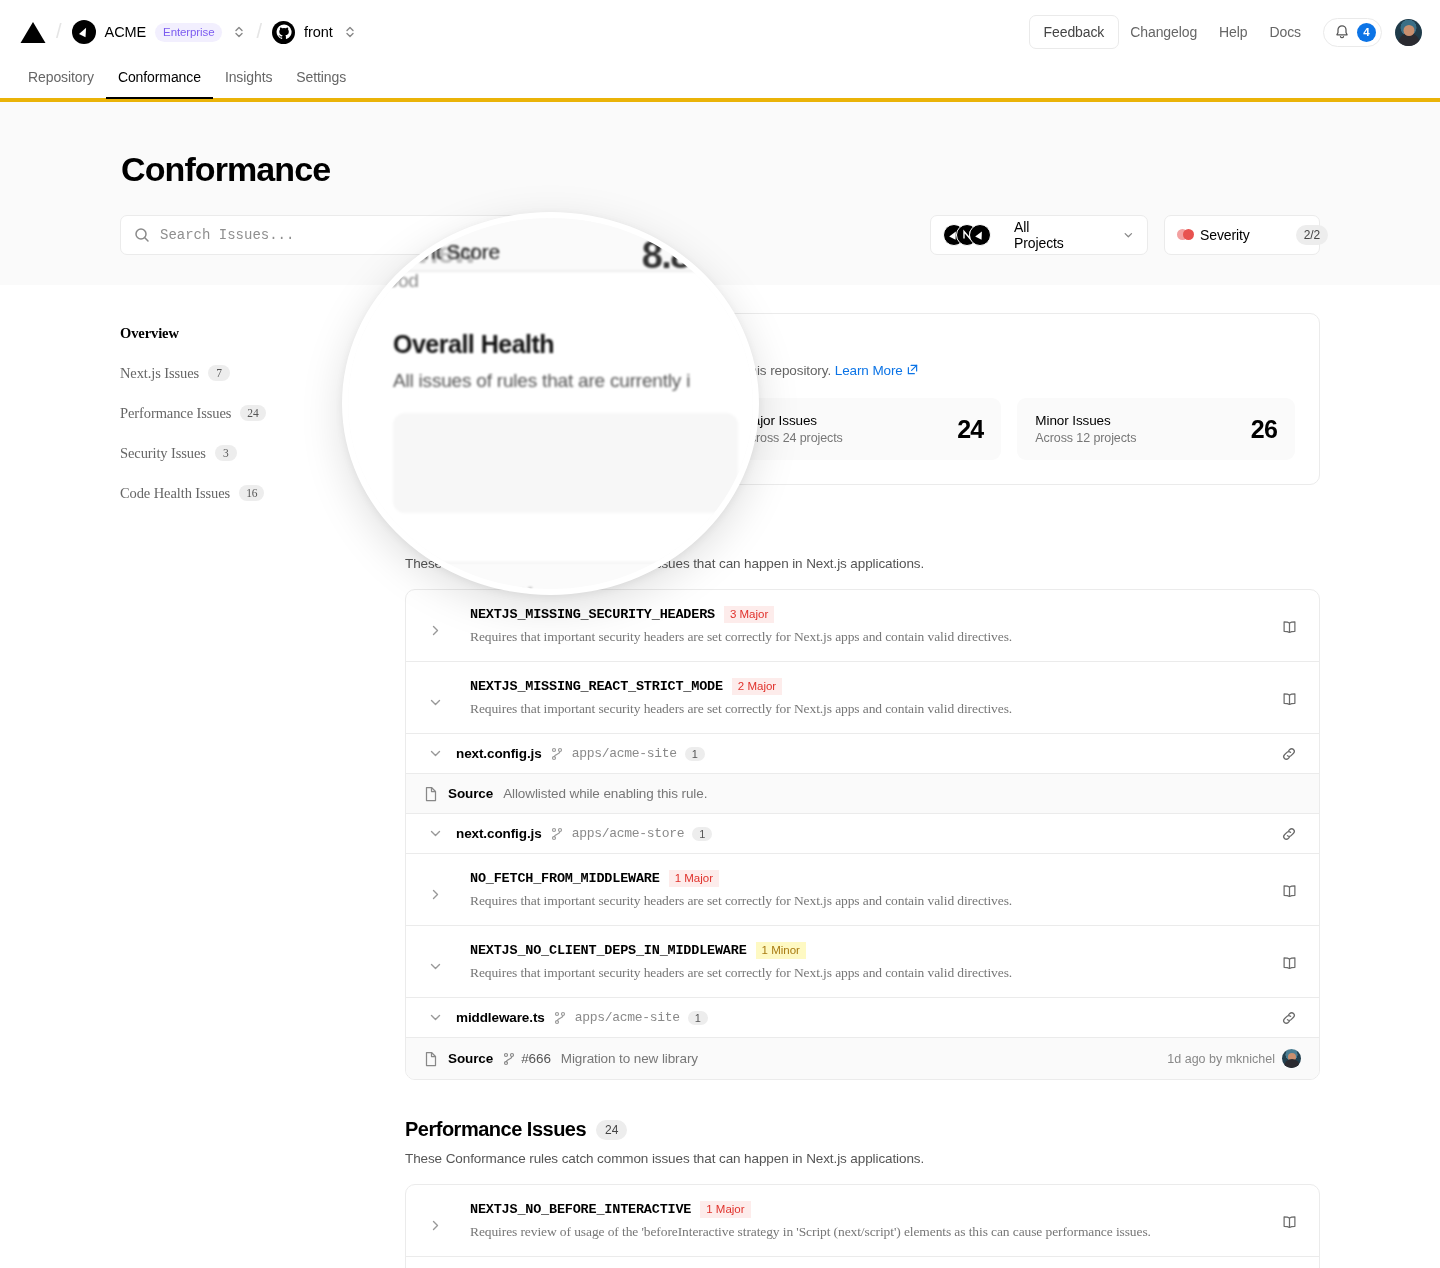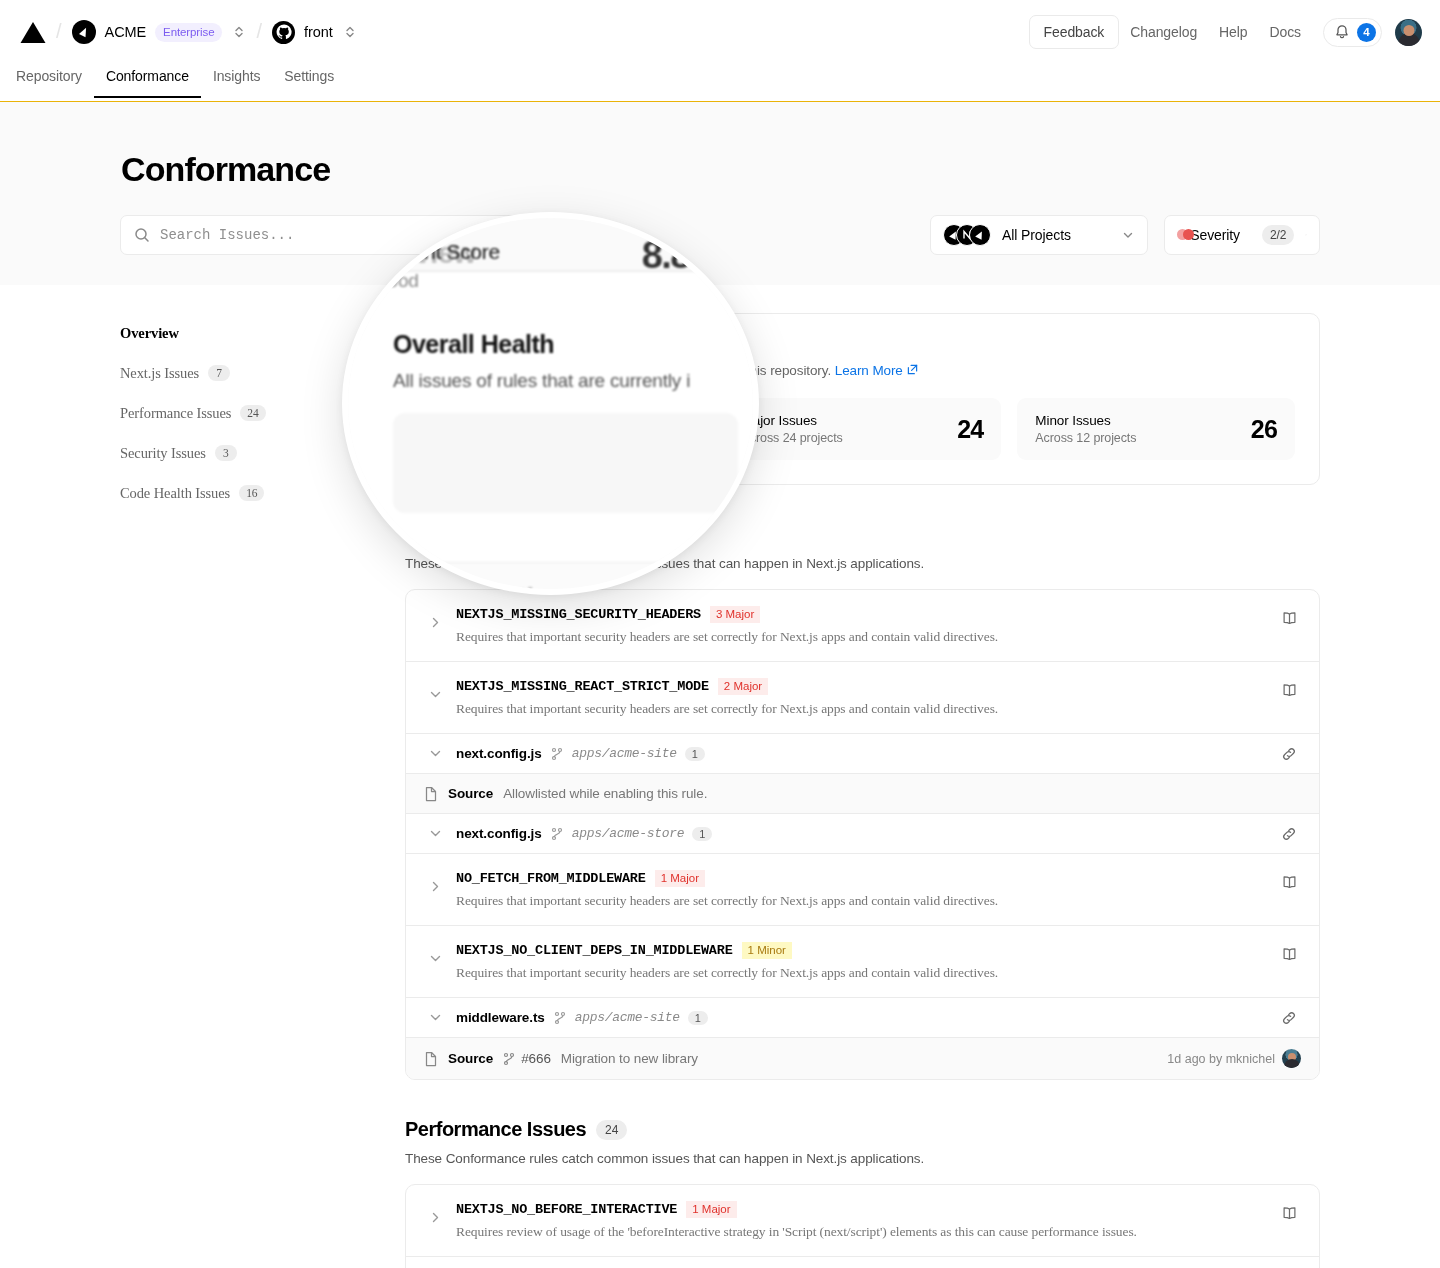--- a/index.html
+++ b/index.html
@@ -73,22 +73,22 @@
     transform:translateX(-50%); border-radius:50% 50% 0 0;
     background:#2a2a30;
   }
   .user-avatar::before {
     content:""; position:absolute; left:50%; top:24%; width:11px; height:11px;
     transform:translateX(-50%); border-radius:50%; background:#c98f6e; z-index:2;
   }
 
   
   .tabs {
-    display: flex; gap: 0; padding: 0 4px; background: #fff;
-    border-bottom: 1px solid #eab308; height: 38px; align-items: center;
+    display: flex; gap: 0; padding: 0 16px; background: #fff;
+    border-bottom: 4px solid #eab308; height: 38px; align-items: flex-end;
   }
   .tab {
     font-size: 14px; color: #666; padding: 0 12px 13px; cursor: pointer;
     position: relative; letter-spacing: -0.1px;
   }
   .tab.active { color: #000; font-weight: 500; }
   .tab.active::after {
     content: ""; position: absolute; left: 0; right: 0; bottom: -1px;
     height: 2px; background: #000;
   }
@@ -108,21 +108,21 @@
   }
   .search-box input {
     border: none; outline: none; font-size: 14px; color: #000;
     font-family: Liberation Mono, monospace; flex: 1; background: transparent;
   }
   .search-box input::placeholder { color: #8f8f8f; }
   .spacer { flex: 1; }
   .select-btn {
     height: 40px; background: #fff; border: 1px solid #ebebeb;
     border-radius: 7px; display: flex; align-items: center;
-    padding: 0 12px; gap: 11px; cursor: pointer; font-size: 14px; color: #000;
+    padding: 0 12px; gap: 23px; cursor: pointer; font-size: 14px; color: #000;
     letter-spacing: -0.1px;
   }
   .stack { display: flex; align-items: center; }
   .stack .avatar-circle { width: 22px; height: 22px; border: 1.5px solid #fff; }
   .stack .avatar-circle + .avatar-circle { margin-left: -9px; }
   .dots2 { position: relative; width: 20px; height: 12px; }
   .dots2 i { position: absolute; width: 11px; height: 11px; border-radius: 50%; top: 0; }
   .dots2 i:nth-child(1) { left: 0; background: #f3a0a0; }
   .dots2 i:nth-child(2) { left: 6px; background: #e8524f; }
   .count-pill {
@@ -171,21 +171,21 @@
 
   .list {
     border: 1px solid #ebebeb; border-radius: 10px; margin-top: 18px;
     overflow: hidden; background: #fff;
   }
   .row {
     display: flex; align-items: center; padding: 0 18px;
     border-bottom: 1px solid #ebebeb; min-height: 40px;
   }
   .row:last-child { border-bottom: none; }
-  .row-rule { padding: 16px 18px; align-items: flex-start; }
+  .row-rule { padding: 16px 18px; align-items: center; gap: 14px; }
   .chev {
     width: 22px; flex: none; color: #999; display: flex; align-items: center;
     justify-content: center; padding-top: 10px; cursor: pointer;
   }
   .row:not(.row-rule) .chev { padding-top: 0; }
   .rule-main { flex: 1; min-width: 0; padding-left: 10px; }
   .rule-name-line { display: flex; align-items: center; gap: 9px; }
   .rule-name {
     font-family: "Liberation Mono", monospace; font-size: 13.5px;
     font-weight: 600; color: #000; letter-spacing: -0.2px;
@@ -194,21 +194,20 @@
   .sev-major { background: #fdeceb; color: #e0322c; }
   .sev-minor { background: #fef9c3; color: #a87a10; }
   .rule-desc { font-size: 13.5px; color: #777; margin-top: 6px; letter-spacing: -0.1px; font-family: Liberation Serif, serif; }
   .row-icon { width: 24px; flex: none; color: #6b6b6b; display: flex; justify-content: center; cursor: pointer; }
   .row-rule .row-icon { padding-top: 4px; }
 
   .file-name { font-size: 13.5px; font-weight: 600; color: #000; letter-spacing: -0.1px; }
   .file-path {
     font-family: "Liberation Mono", monospace; font-size: 13px; color: #8a8a8a;
     letter-spacing: -0.3px;
-    font-style: italic;
   }
   .mini-pill {
     background: #ededed; color: #555; font-size: 11px; font-weight: 500;
     border-radius: 9px; padding: 1px 7px;
   }
   .row-source { background: #fafafa; padding: 11px 18px; }
   .src-label { font-size: 13.5px; font-weight: 600; color: #000; letter-spacing: -0.1px; }
   .src-text { font-size: 13.5px; color: #777; letter-spacing: -0.1px; }
   .src-meta { font-size: 12.5px; color: #888; margin-left: auto; display: flex; align-items: center; gap: 7px; }
   .src-avatar {

